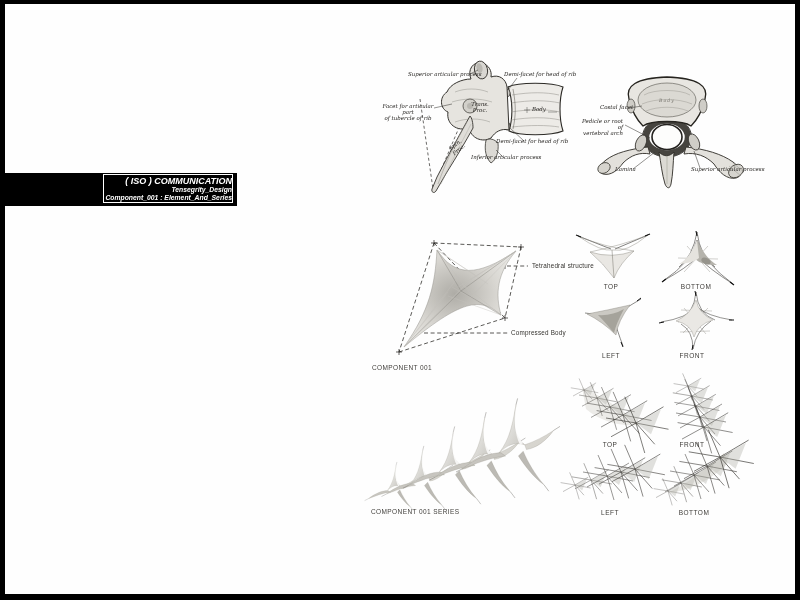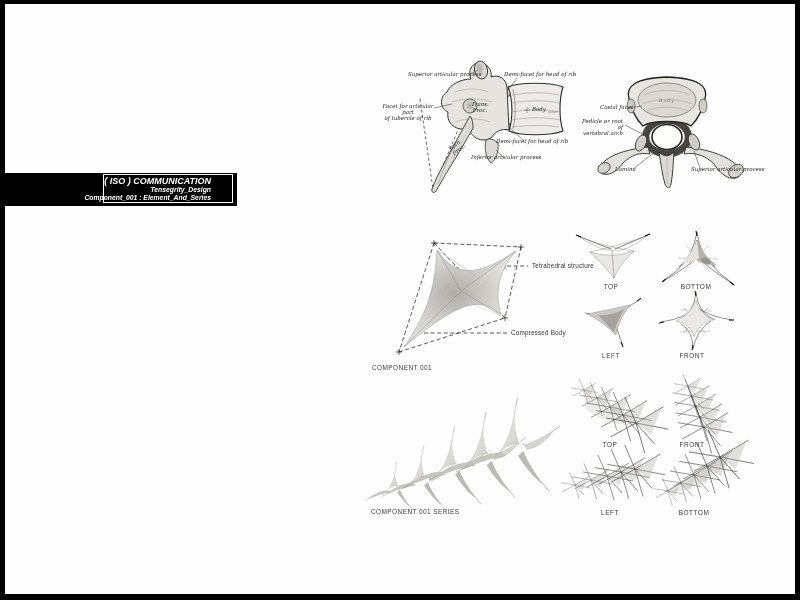--- a/index.html
+++ b/index.html
@@ -4,21 +4,21 @@
 <style>
   html,body{margin:0;padding:0;background:#2a2a2a;}
   .board{position:relative;width:800px;height:600px;background:#000;overflow:hidden;
          font-family:"Liberation Sans",sans-serif;}
   .paper{position:absolute;left:5px;top:4px;width:790px;height:590px;background:#fefefe;}
   .art{position:absolute;left:0;top:0;}
   
   .tbar{position:absolute;left:0;top:173px;width:237px;height:33px;background:#000;}
   .tbox{position:absolute;left:103px;top:1px;width:130px;height:29px;border:1px solid #fff;
         display:flex;flex-direction:column;justify-content:center;align-items:flex-end;
-        padding-right:21px;box-sizing:border-box;}
+        padding-right:0;box-sizing:border-box;}
   .t1{color:#fff;font-style:italic;font-weight:bold;font-size:9px;line-height:10px;white-space:nowrap;}
   .t2{color:#fff;font-style:italic;font-weight:bold;font-size:6.8px;line-height:8px;white-space:nowrap;}
   
   .alabel{position:absolute;font-family:"DejaVu Serif",serif;font-style:italic;font-size:5.5px;
           line-height:6.2px;color:#1e1c19;white-space:nowrap;}
   .alabel.blk{white-space:normal;text-align:center;}
   .alabel.r{white-space:normal;text-align:right;}
   .inner-label{position:absolute;font-family:"DejaVu Serif",serif;font-style:italic;font-size:4.5px;
           letter-spacing:1.1px;color:#73716a;}
   

